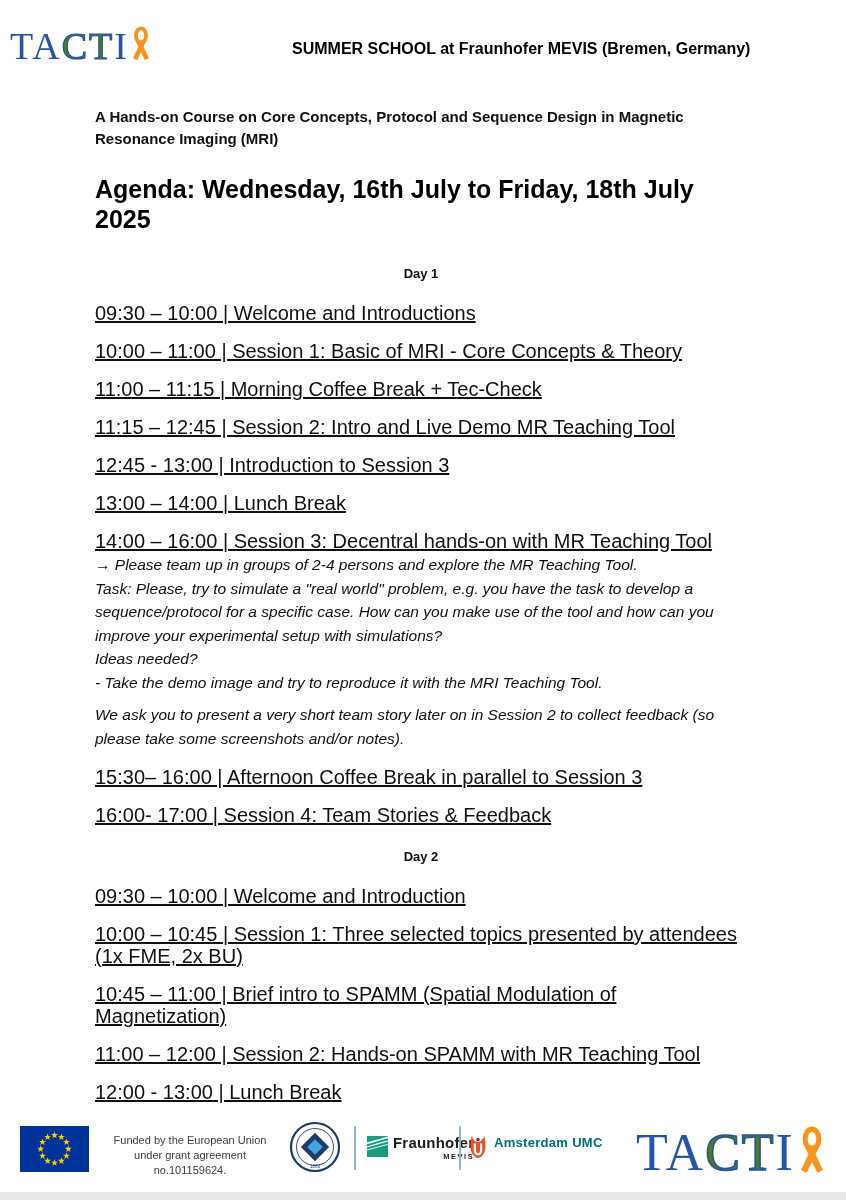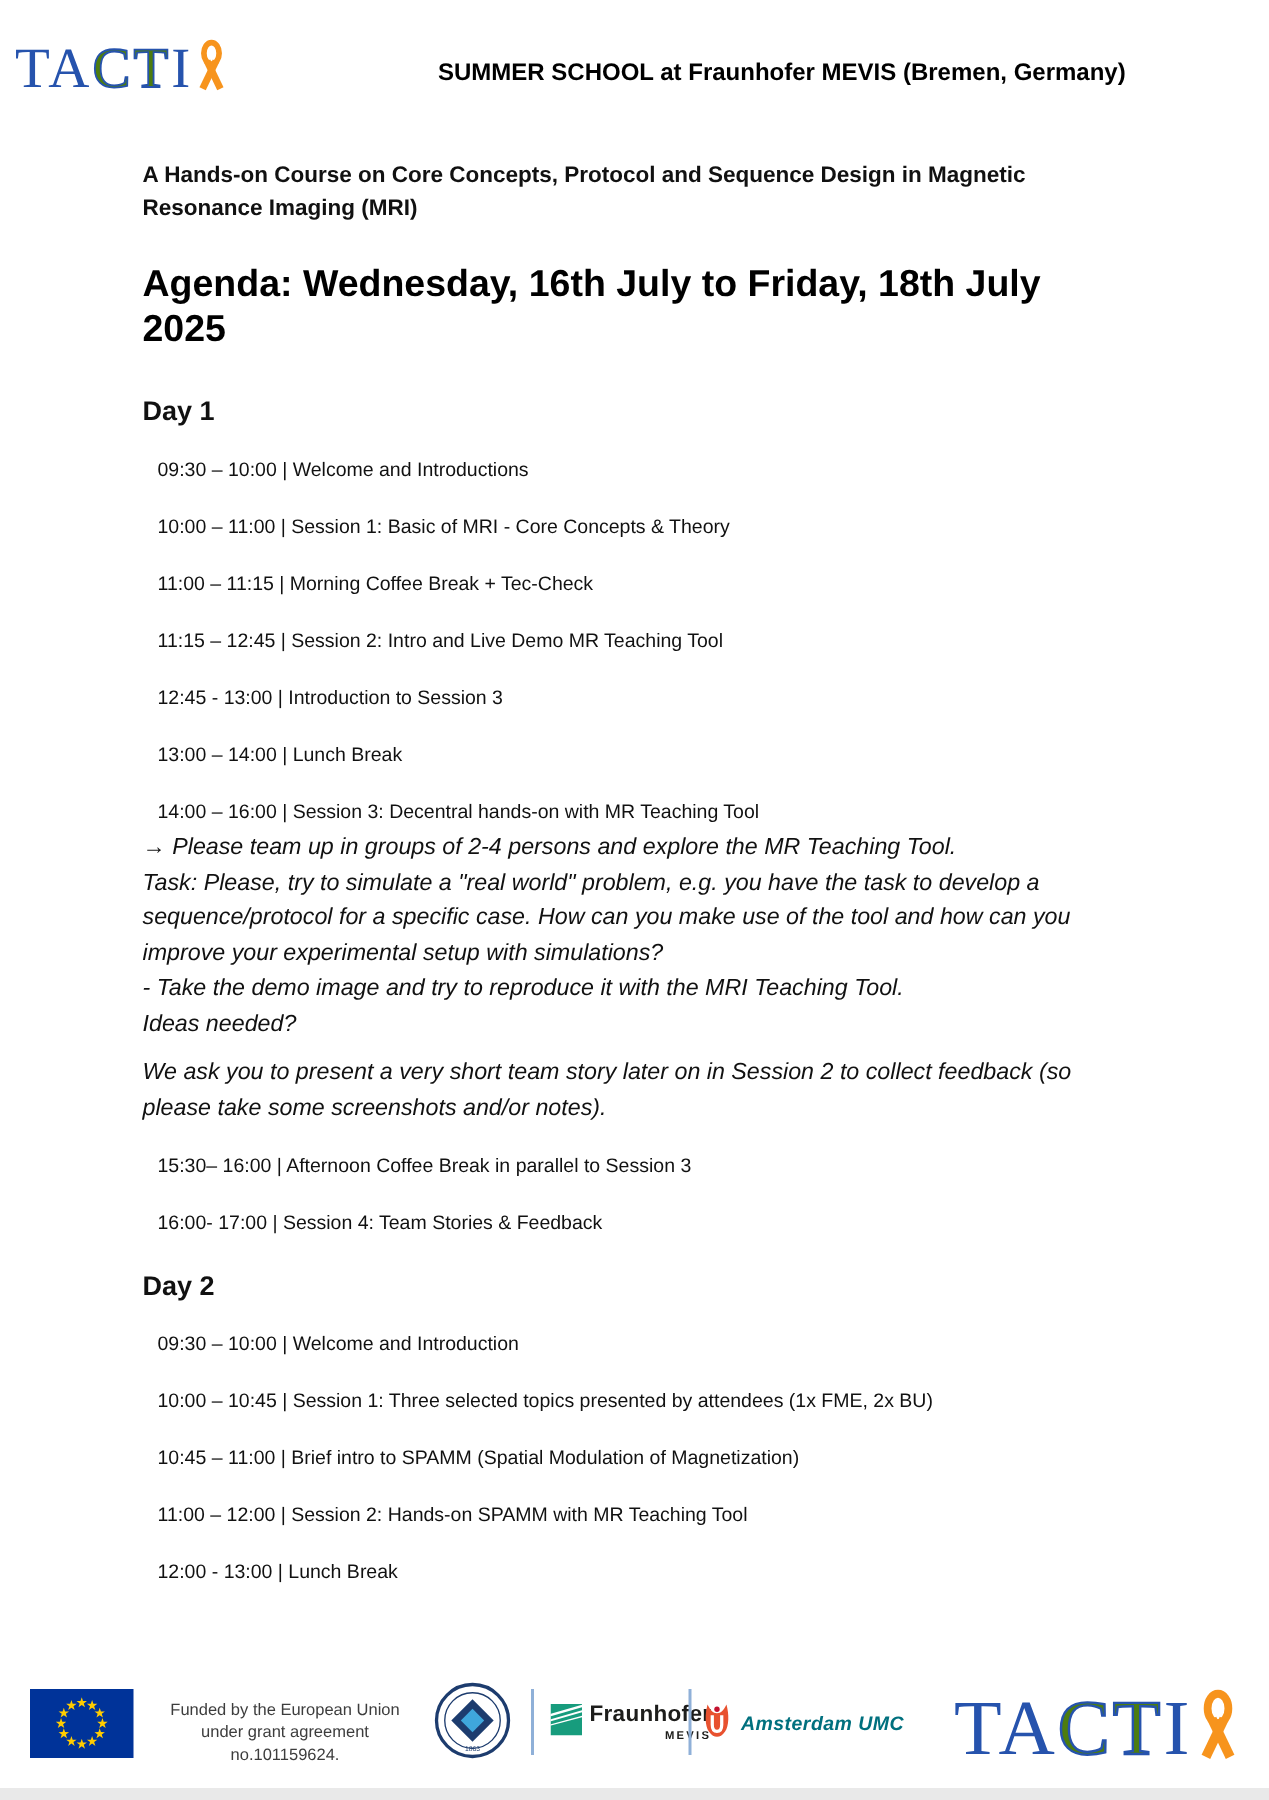--- a/index.html
+++ b/index.html
@@ -18,42 +18,42 @@
   .logo-lg .outl{-webkit-text-stroke:1.6px #2653ad;}
   .logo-lg .ribbon svg{width:30px;height:57px;margin-left:2px;}
 
   
   .header-title{position:absolute;left:292px;top:40px;font-size:16px;font-weight:bold;color:#000000;}
 
   
   .content{position:absolute;left:95px;top:0;width:652px;}
   .course-title{margin:106px 0 0;font-size:15px;font-weight:bold;line-height:22px;width:640px;}
   .agenda-heading{margin:24px 0 0;font-size:25px;font-weight:bold;line-height:30px;color:#000;}
-  .day-heading{margin:28px 0 0;font-size:18px;font-weight:bold;line-height:24px;}
+  .day-heading{margin:28px 0 0;font-size:13px;font-weight:bold;line-height:24px;text-align:center;}
   .day-heading.day2{margin-top:19px;}
-  .item{margin:16px 10px 0;font-size:13px;line-height:22px;}
+  .item{margin:16px 0 0;font-size:20px;line-height:22px;text-decoration:underline;}
   .note{font-size:15.5px;font-style:italic;line-height:23.5px;}
   .s3note{margin-top:1px;}
   .feedback{margin:9px 0 0;}
 
   
   .eu-flag{position:absolute;left:16px;top:1126px;width:77px;height:46px;}
   .eu-flag svg{width:100%;height:100%;display:block;}
   .funding-text{position:absolute;left:100px;top:1133px;width:180px;font-size:11px;
                 line-height:15px;text-align:center;color:#3d3d3d;}
   .seal{position:absolute;left:289px;top:1121px;width:52px;height:52px;}
   .seal svg{width:100%;height:100%;display:block;}
   .vdiv{position:absolute;top:1126px;width:2px;height:44px;background:#8fb0d8;}
   .d1{left:354px;} .d2{left:459px;}
   .fraunhofer{position:absolute;left:367px;top:1134px;display:flex;align-items:flex-start;}
   .fh-glyph svg{width:21px;height:21px;display:block;margin-top:2px;}
   .fh-text{margin-left:5px;display:flex;flex-direction:column;align-items:flex-end;}
   .fh-name{font-size:15px;font-weight:bold;color:#1d1d1b;letter-spacing:0.2px;}
   .fh-sub{font-size:7.5px;font-weight:bold;color:#1d1d1b;letter-spacing:1.5px;margin-top:1px;}
-  .umc{position:absolute;left:469px;top:1135px;display:flex;align-items:center;font-style:italic;}
+  .umc{position:absolute;left:469px;top:1135px;display:flex;}
   .umc-icon svg{width:18px;height:26px;display:block;}
   .umc-text{margin-left:7px;font-size:13px;font-weight:bold;color:#00707e;letter-spacing:0.3px;}
   .page-edge{position:absolute;left:0;bottom:0;width:100%;height:8px;background:#e9e9e9;}
 </style>
 </head>
 <body>
 
 <div class="page">
 
   <div class="brand logo-sm">
@@ -78,22 +78,22 @@
     <p class="item">09:30 – 10:00 | Welcome and Introductions</p>
     <p class="item">10:00 – 11:00 | Session 1: Basic of MRI - Core Concepts &amp; Theory</p>
     <p class="item">11:00 – 11:15 | Morning Coffee Break + Tec-Check</p>
     <p class="item">11:15 – 12:45 | Session 2: Intro and Live Demo MR Teaching Tool</p>
     <p class="item">12:45 - 13:00 | Introduction to Session 3</p>
     <p class="item">13:00 – 14:00 | Lunch Break</p>
     <p class="item">14:00 – 16:00 | Session 3: Decentral hands-on with MR Teaching Tool</p>
     <div class="note s3note">
       <div>→ Please team up in groups of 2-4 persons and explore the MR Teaching Tool.</div>
       <div>Task: Please, try to simulate a "real world" problem, e.g. you have the task to develop a sequence/protocol for a specific case. How can you make use of the tool and how can you improve your experimental setup with simulations?</div>
+      <div>Ideas needed?</div>
       <div>- Take the demo image and try to reproduce it with the MRI Teaching Tool.</div>
-      <div>Ideas needed?</div>
     </div>
     <p class="note feedback">We ask you to present a very short team story later on in Session 2 to collect feedback (so please take some screenshots and/or notes).</p>
     <p class="item">15:30– 16:00 | Afternoon Coffee Break in parallel to Session 3</p>
     <p class="item">16:00- 17:00 | Session 4: Team Stories &amp; Feedback</p>
 
     <h2 class="day-heading day2">Day 2</h2>
     <p class="item">09:30 – 10:00 | Welcome and Introduction</p>
     <p class="item">10:00 – 10:45 | Session 1: Three selected topics presented by attendees (1x FME, 2x BU)</p>
     <p class="item">10:45 – 11:00 | Brief intro to SPAMM (Spatial Modulation of Magnetization)</p>
     <p class="item">11:00 – 12:00 | Session 2: Hands-on SPAMM with MR Teaching Tool</p>

